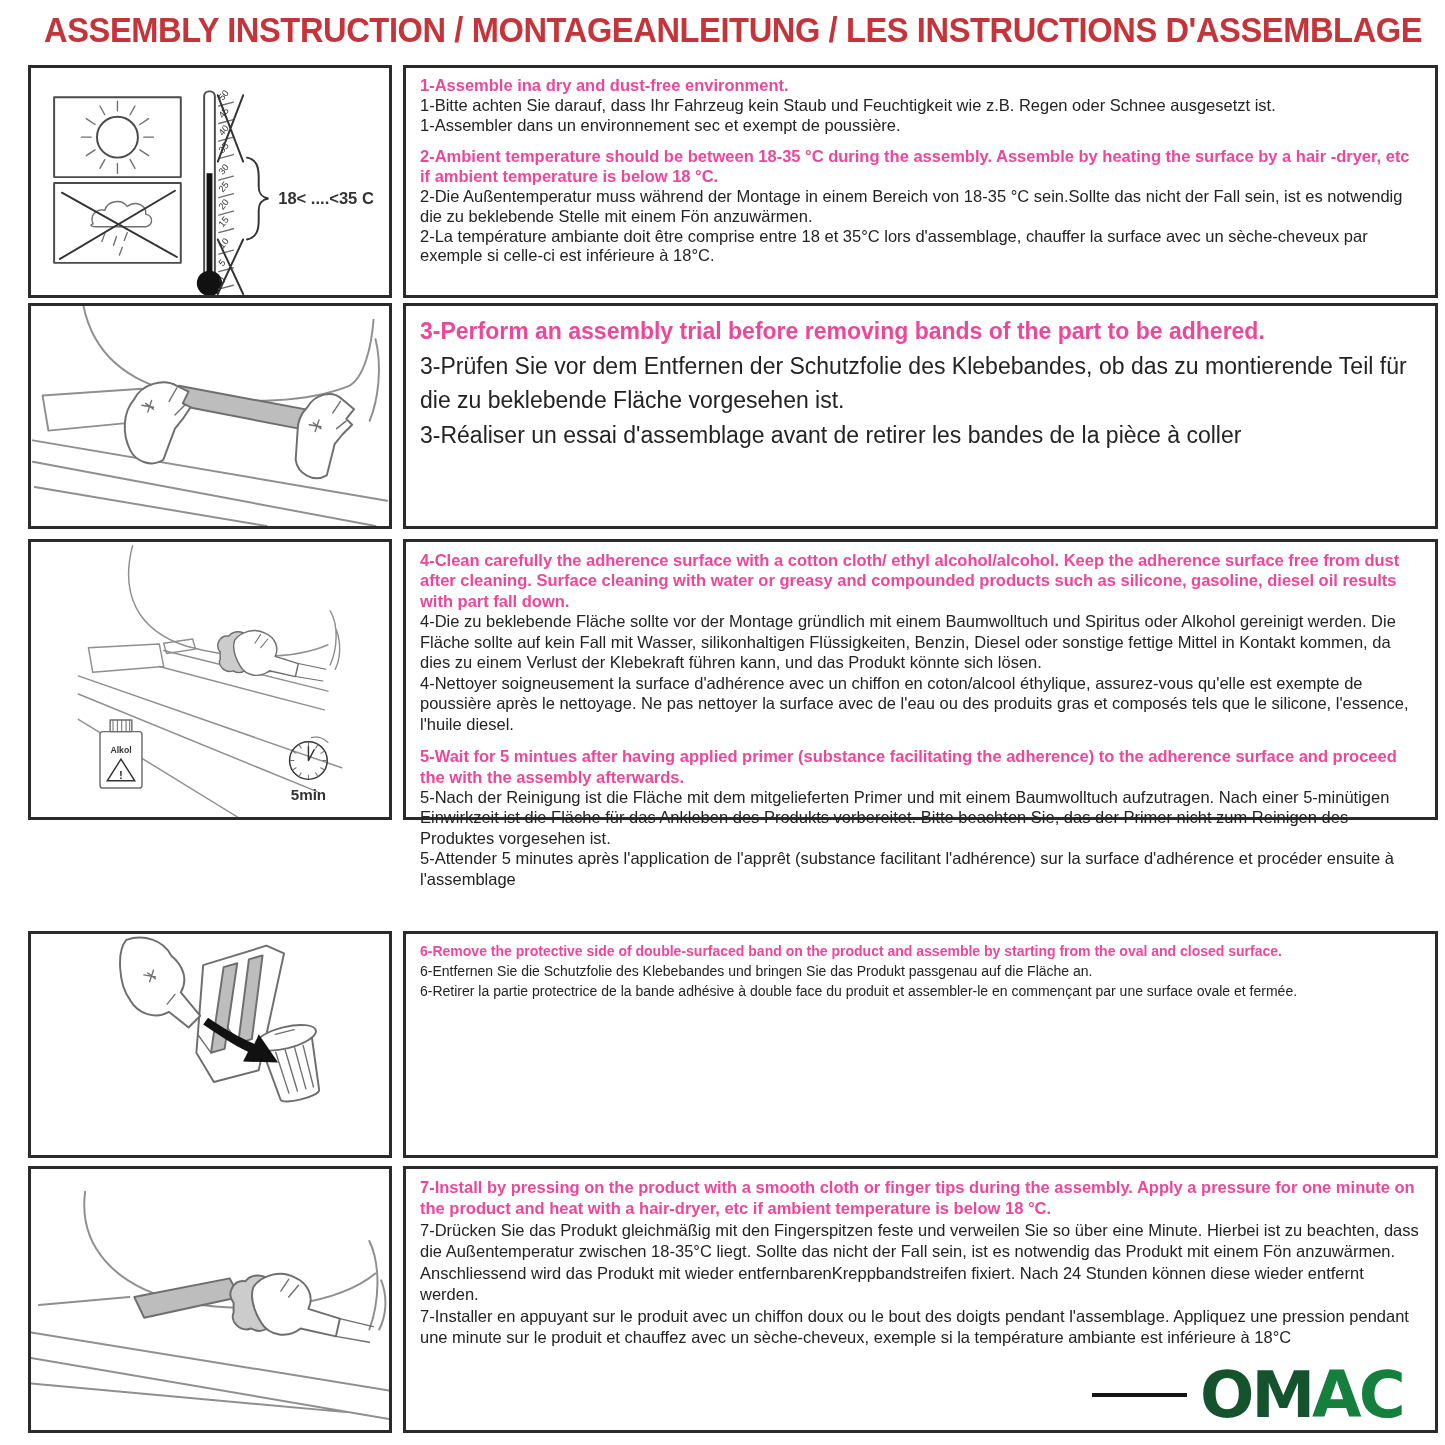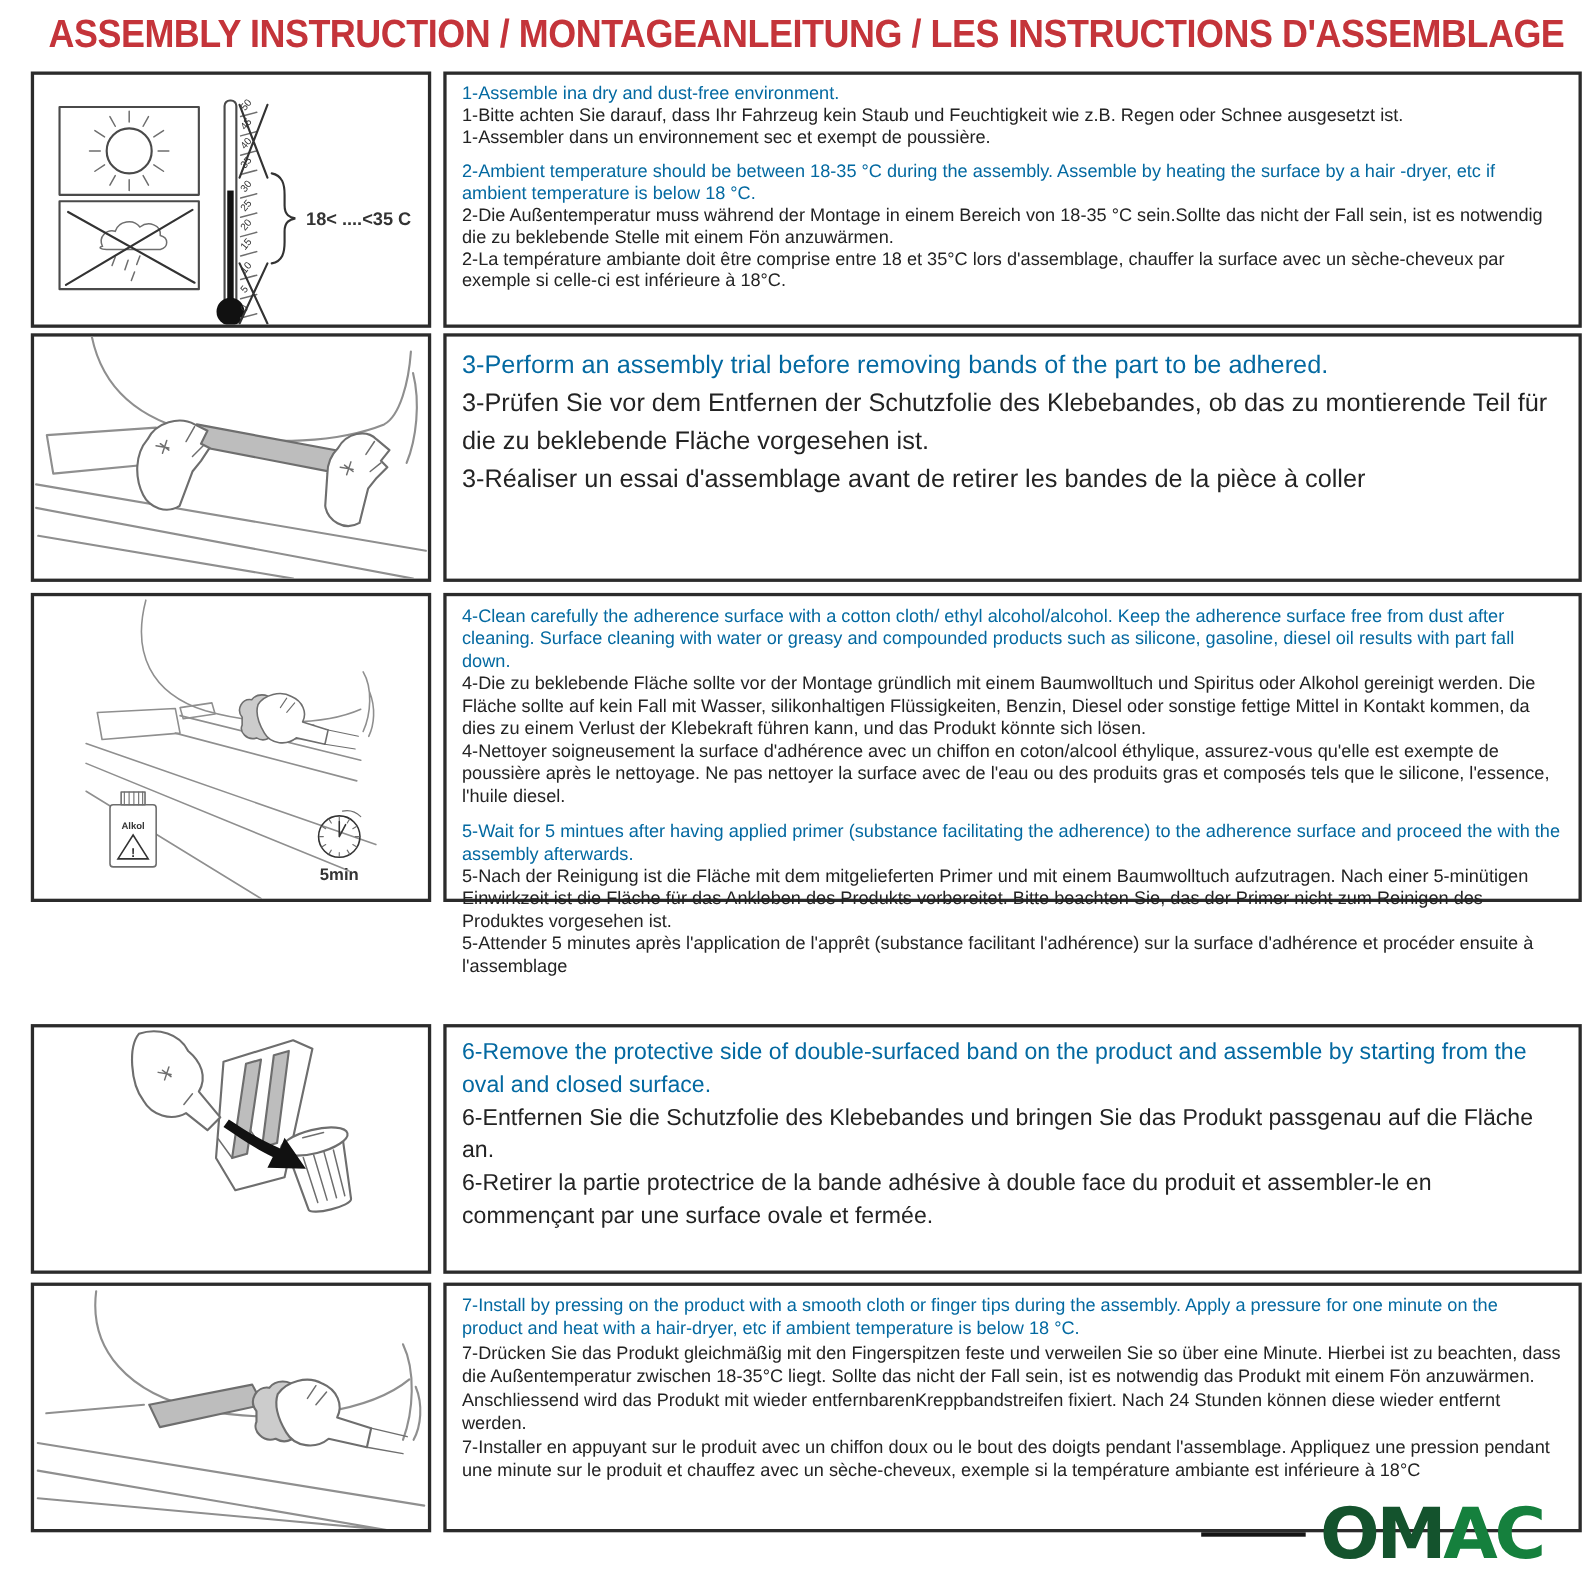--- a/index.html
+++ b/index.html
@@ -12,29 +12,29 @@
     font-size:32px;font-weight:700;letter-spacing:-0.4px;white-space:nowrap;
     color:#c4343a;transform:scale(1.02,1.12);transform-origin:left top;
   }
   .row{position:absolute;background:#fff;border:3px solid #2b2b2b;box-sizing:border-box;}
   .figbox{left:28px;width:364px;}
   .textbox{left:403px;width:1035px;padding:8px 14px;}
   .r1{top:65px;height:233px;}
   .r2{top:303px;height:226px;}
   .r3{top:539px;height:281px;}
   .r4{top:931px;height:227px;}
-  .r5{top:1166px;height:227px;}
+  .r5{top:1166px;height:267px;}
   .vcenter{display:flex;flex-direction:column;justify-content:flex-start;}
   p{margin:0;}
   .small p{font-size:16.5px;line-height:1.2;}
   .small3 p{font-size:16.5px;line-height:1.24;}
   .small5 p{font-size:16.5px;line-height:1.3;}
   .big p{font-size:23px;line-height:1.5;}
-  .mid p{font-size:21px;line-height:1.42;}
-  .b{font-weight:400;color:#0369a1;} .gap12{height:12px;}
+  .mid p{font-size:14px;line-height:1.42;}
+  .b{font-weight:700;color:#ec4899;} .gap12{height:12px;}
   svg.fig{display:block;width:100%;height:100%;}
   .ln{fill:none;stroke:#4a4a4a;stroke-width:2;stroke-linecap:round;stroke-linejoin:round;}
   .car{fill:none;stroke:#8f8f8f;stroke-width:2;stroke-linecap:round;stroke-linejoin:round;}
   .fillw{fill:#ffffff;stroke:#6e6e6e;stroke-width:2;stroke-linejoin:round;}
   .gray{fill:#bdbdbd;stroke:#6e6e6e;stroke-width:2;stroke-linejoin:round;}
   .cloth{fill:#cccccc;stroke:#6e6e6e;stroke-width:2;stroke-linejoin:round;}
   .thin{fill:none;stroke:#6e6e6e;stroke-width:1.4;stroke-linecap:round;}
   .dark{fill:none;stroke:#333;stroke-width:2;stroke-linecap:round;}
   .svgtxt{font-family:"Liberation Sans",sans-serif;fill:#333;}
   .logo{position:absolute;left:1092px;top:1356px;width:353px;height:78px;display:flex;align-items:center;}

